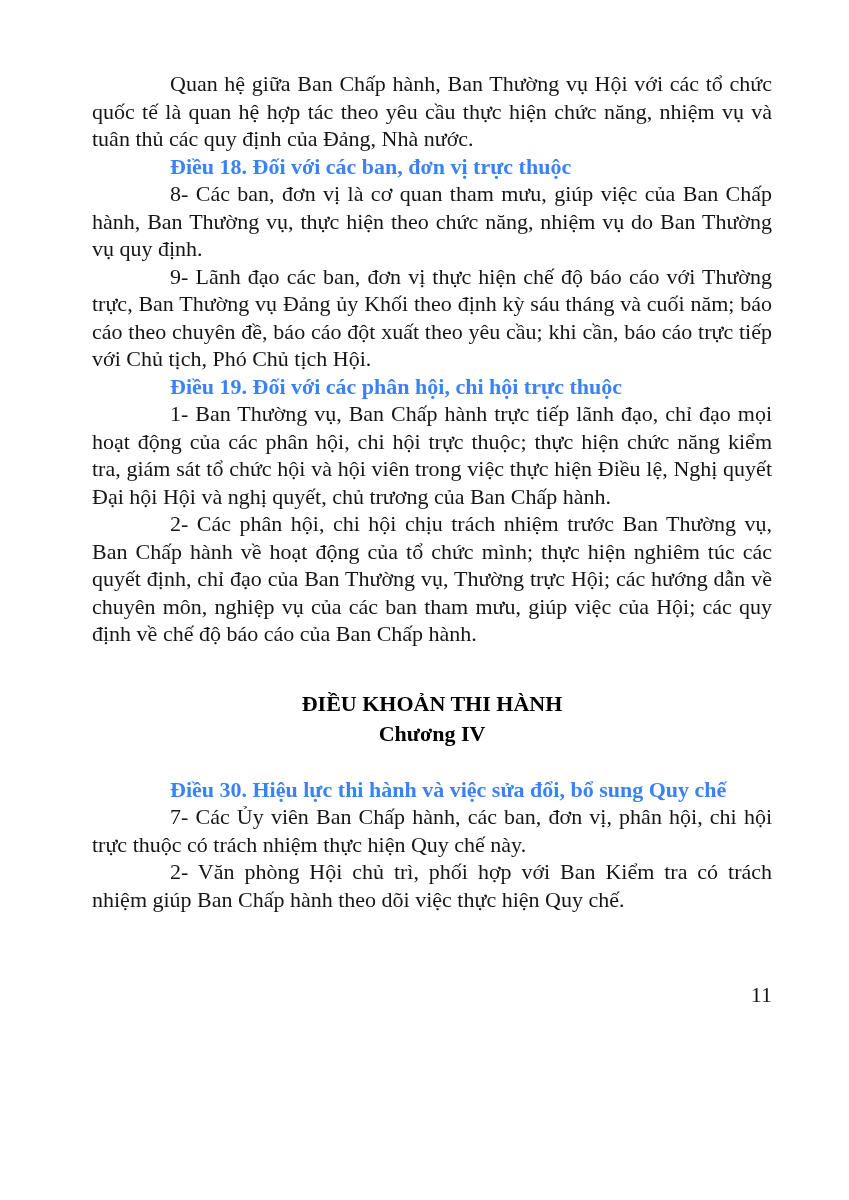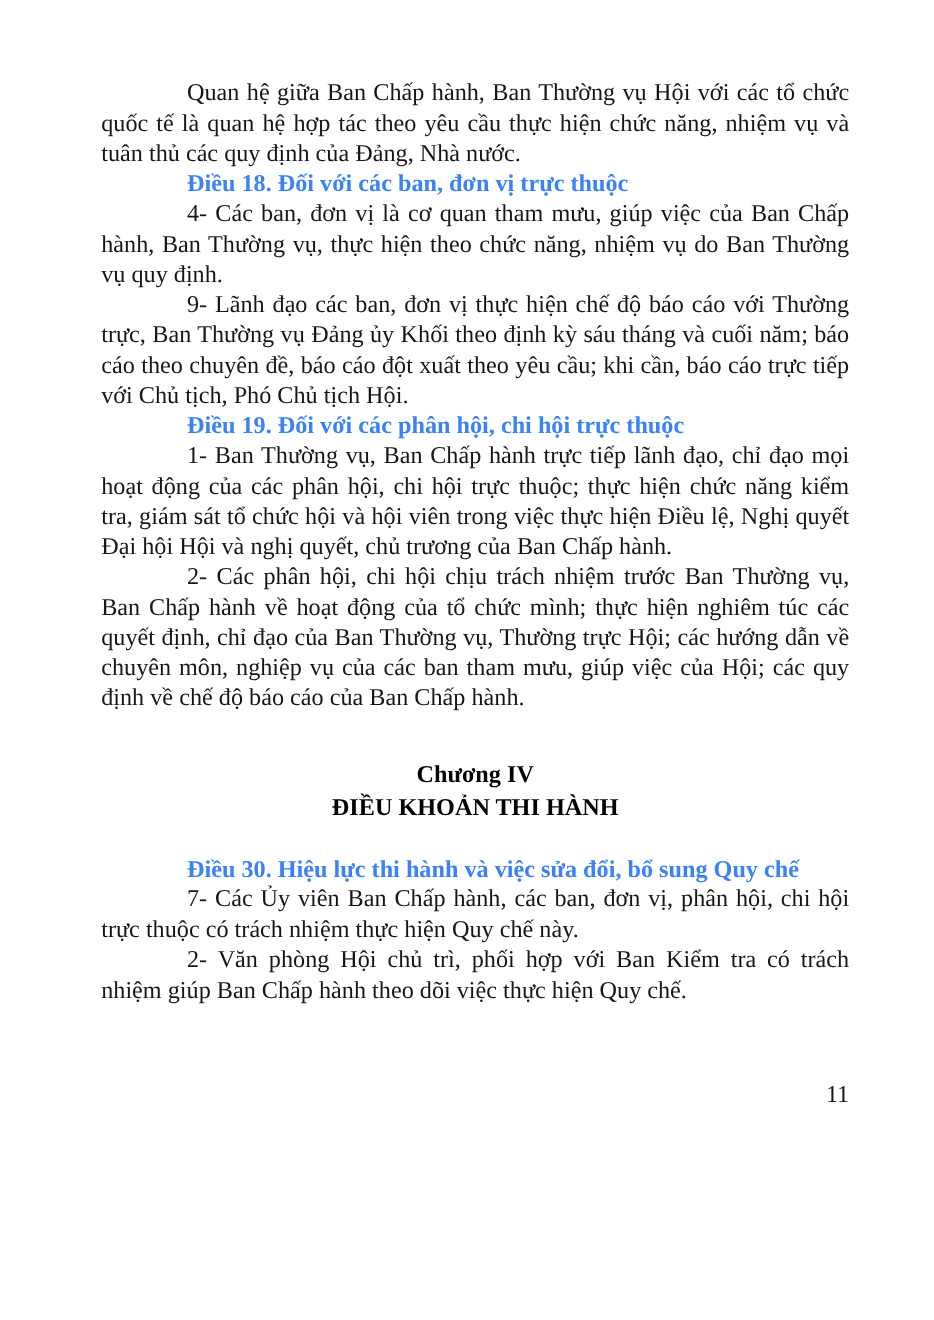--- a/index.html
+++ b/index.html
@@ -47,33 +47,33 @@
 </style>
 </head>
 <body>
 
 <div class="page">
 
   <p class="para">Quan hệ giữa Ban Chấp hành, Ban Thường vụ Hội với các tổ chức quốc tế là quan hệ hợp tác theo yêu cầu thực hiện chức năng, nhiệm vụ và tuân thủ các quy định của Đảng, Nhà nước.</p>
 
   <p class="heading">Điều 18. Đối với các ban, đơn vị trực thuộc</p>
 
-  <p class="para">4- Các ban, đơn vị là cơ quan tham mưu, giúp việc của Ban Chấp hành, Ban Thường vụ, thực hiện theo chức năng, nhiệm vụ do Ban Thường vụ quy định.</p>
+  <p class="para">8- Các ban, đơn vị là cơ quan tham mưu, giúp việc của Ban Chấp hành, Ban Thường vụ, thực hiện theo chức năng, nhiệm vụ do Ban Thường vụ quy định.</p>
 
   <p class="para">9- Lãnh đạo các ban, đơn vị thực hiện chế độ báo cáo với Thường trực, Ban Thường vụ Đảng ủy Khối theo định kỳ sáu tháng và cuối năm; báo cáo theo chuyên đề, báo cáo đột xuất theo yêu cầu; khi cần, báo cáo trực tiếp với Chủ tịch, Phó Chủ tịch Hội.</p>
 
   <p class="heading">Điều 19. Đối với các phân hội, chi hội trực thuộc</p>
 
   <p class="para">1- Ban Thường vụ, Ban Chấp hành trực tiếp lãnh đạo, chỉ đạo mọi hoạt động của các phân hội, chi hội trực thuộc; thực hiện chức năng kiểm tra, giám sát tổ chức hội và hội viên trong việc thực hiện Điều lệ, Nghị quyết Đại hội Hội và nghị quyết, chủ trương của Ban Chấp hành.</p>
 
   <p class="para">2- Các phân hội, chi hội chịu trách nhiệm trước Ban Thường vụ, Ban Chấp hành về hoạt động của tổ chức mình; thực hiện nghiêm túc các quyết định, chỉ đạo của Ban Thường vụ, Thường trực Hội; các hướng dẫn về chuyên môn, nghiệp vụ của các ban tham mưu, giúp việc của Hội; các quy định về chế độ báo cáo của Ban Chấp hành.</p>
 
   <div class="chapter-block">
+    <div>ĐIỀU KHOẢN THI HÀNH</div>
     <div>Chương IV</div>
-    <div>ĐIỀU KHOẢN THI HÀNH</div>
   </div>
 
   <p class="heading">Điều 30. Hiệu lực thi hành và việc sửa đổi, bổ sung Quy chế</p>
 
   <p class="para">7- Các Ủy viên Ban Chấp hành, các ban, đơn vị, phân hội, chi hội trực thuộc có trách nhiệm thực hiện Quy chế này.</p>
 
   <p class="para">2- Văn phòng Hội chủ trì, phối hợp với Ban Kiểm tra có trách nhiệm giúp Ban Chấp hành theo dõi việc thực hiện Quy chế.</p>
 
 
   <div class="para page-number">11</div>

